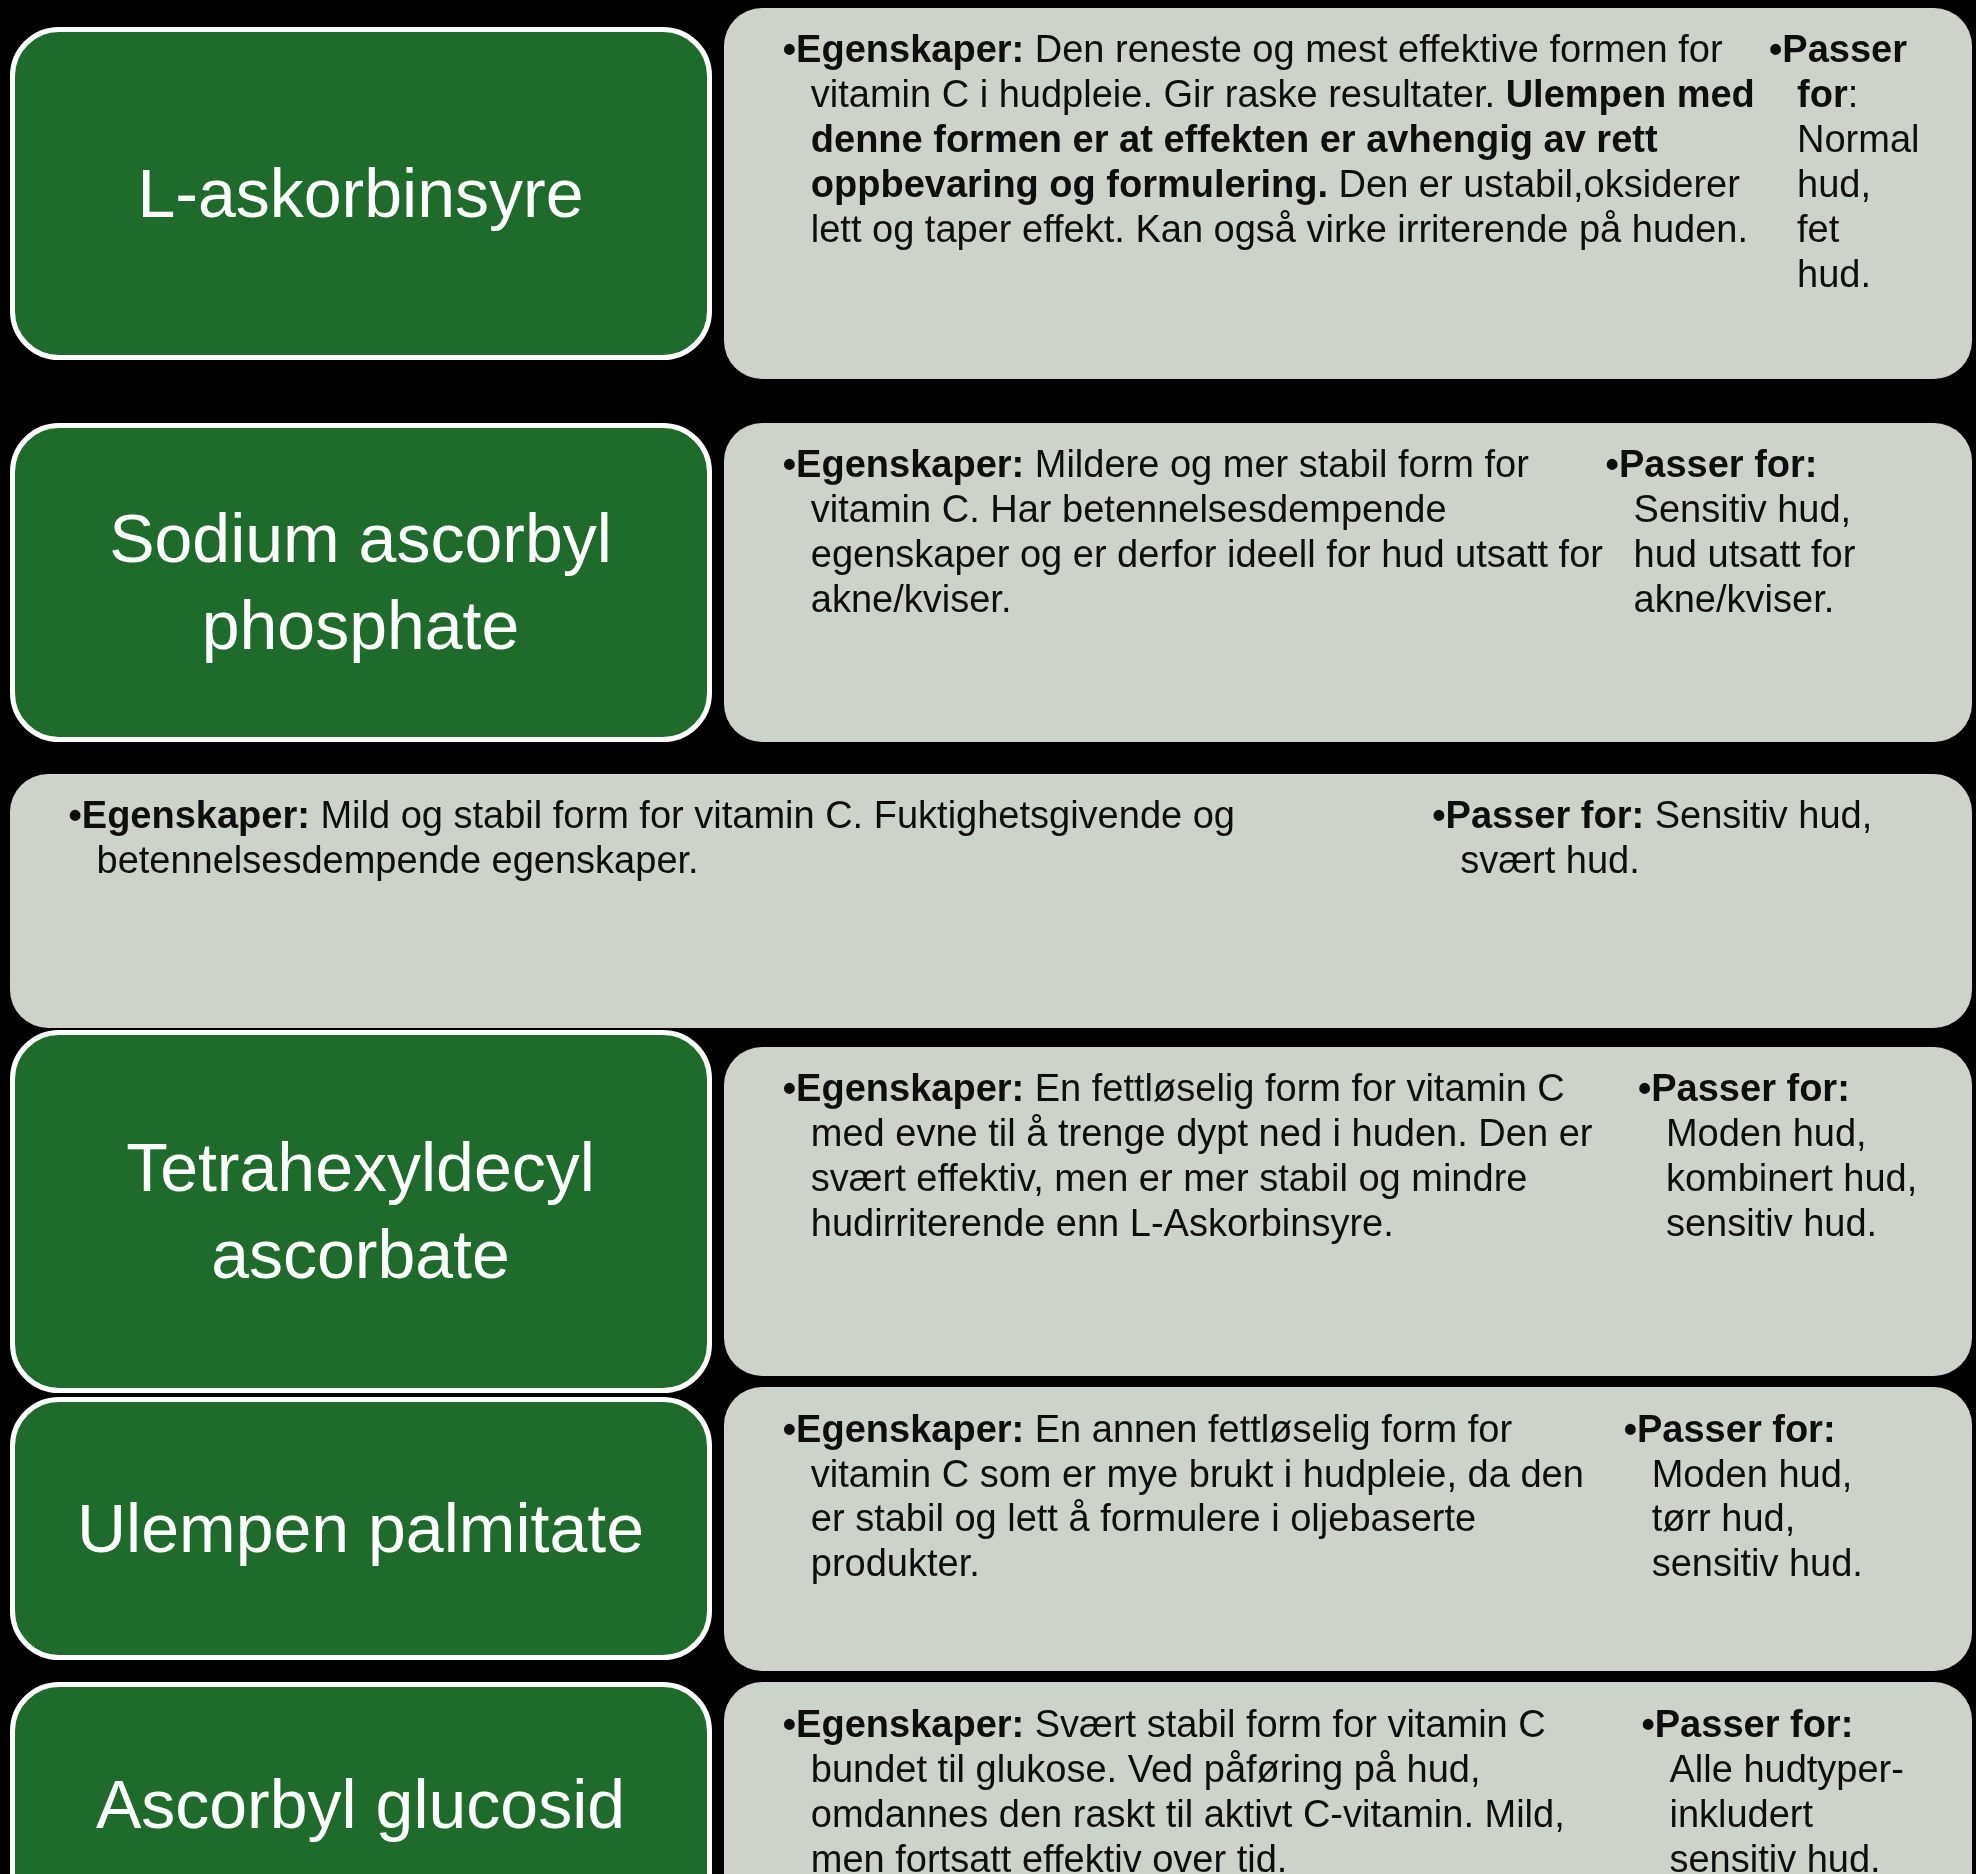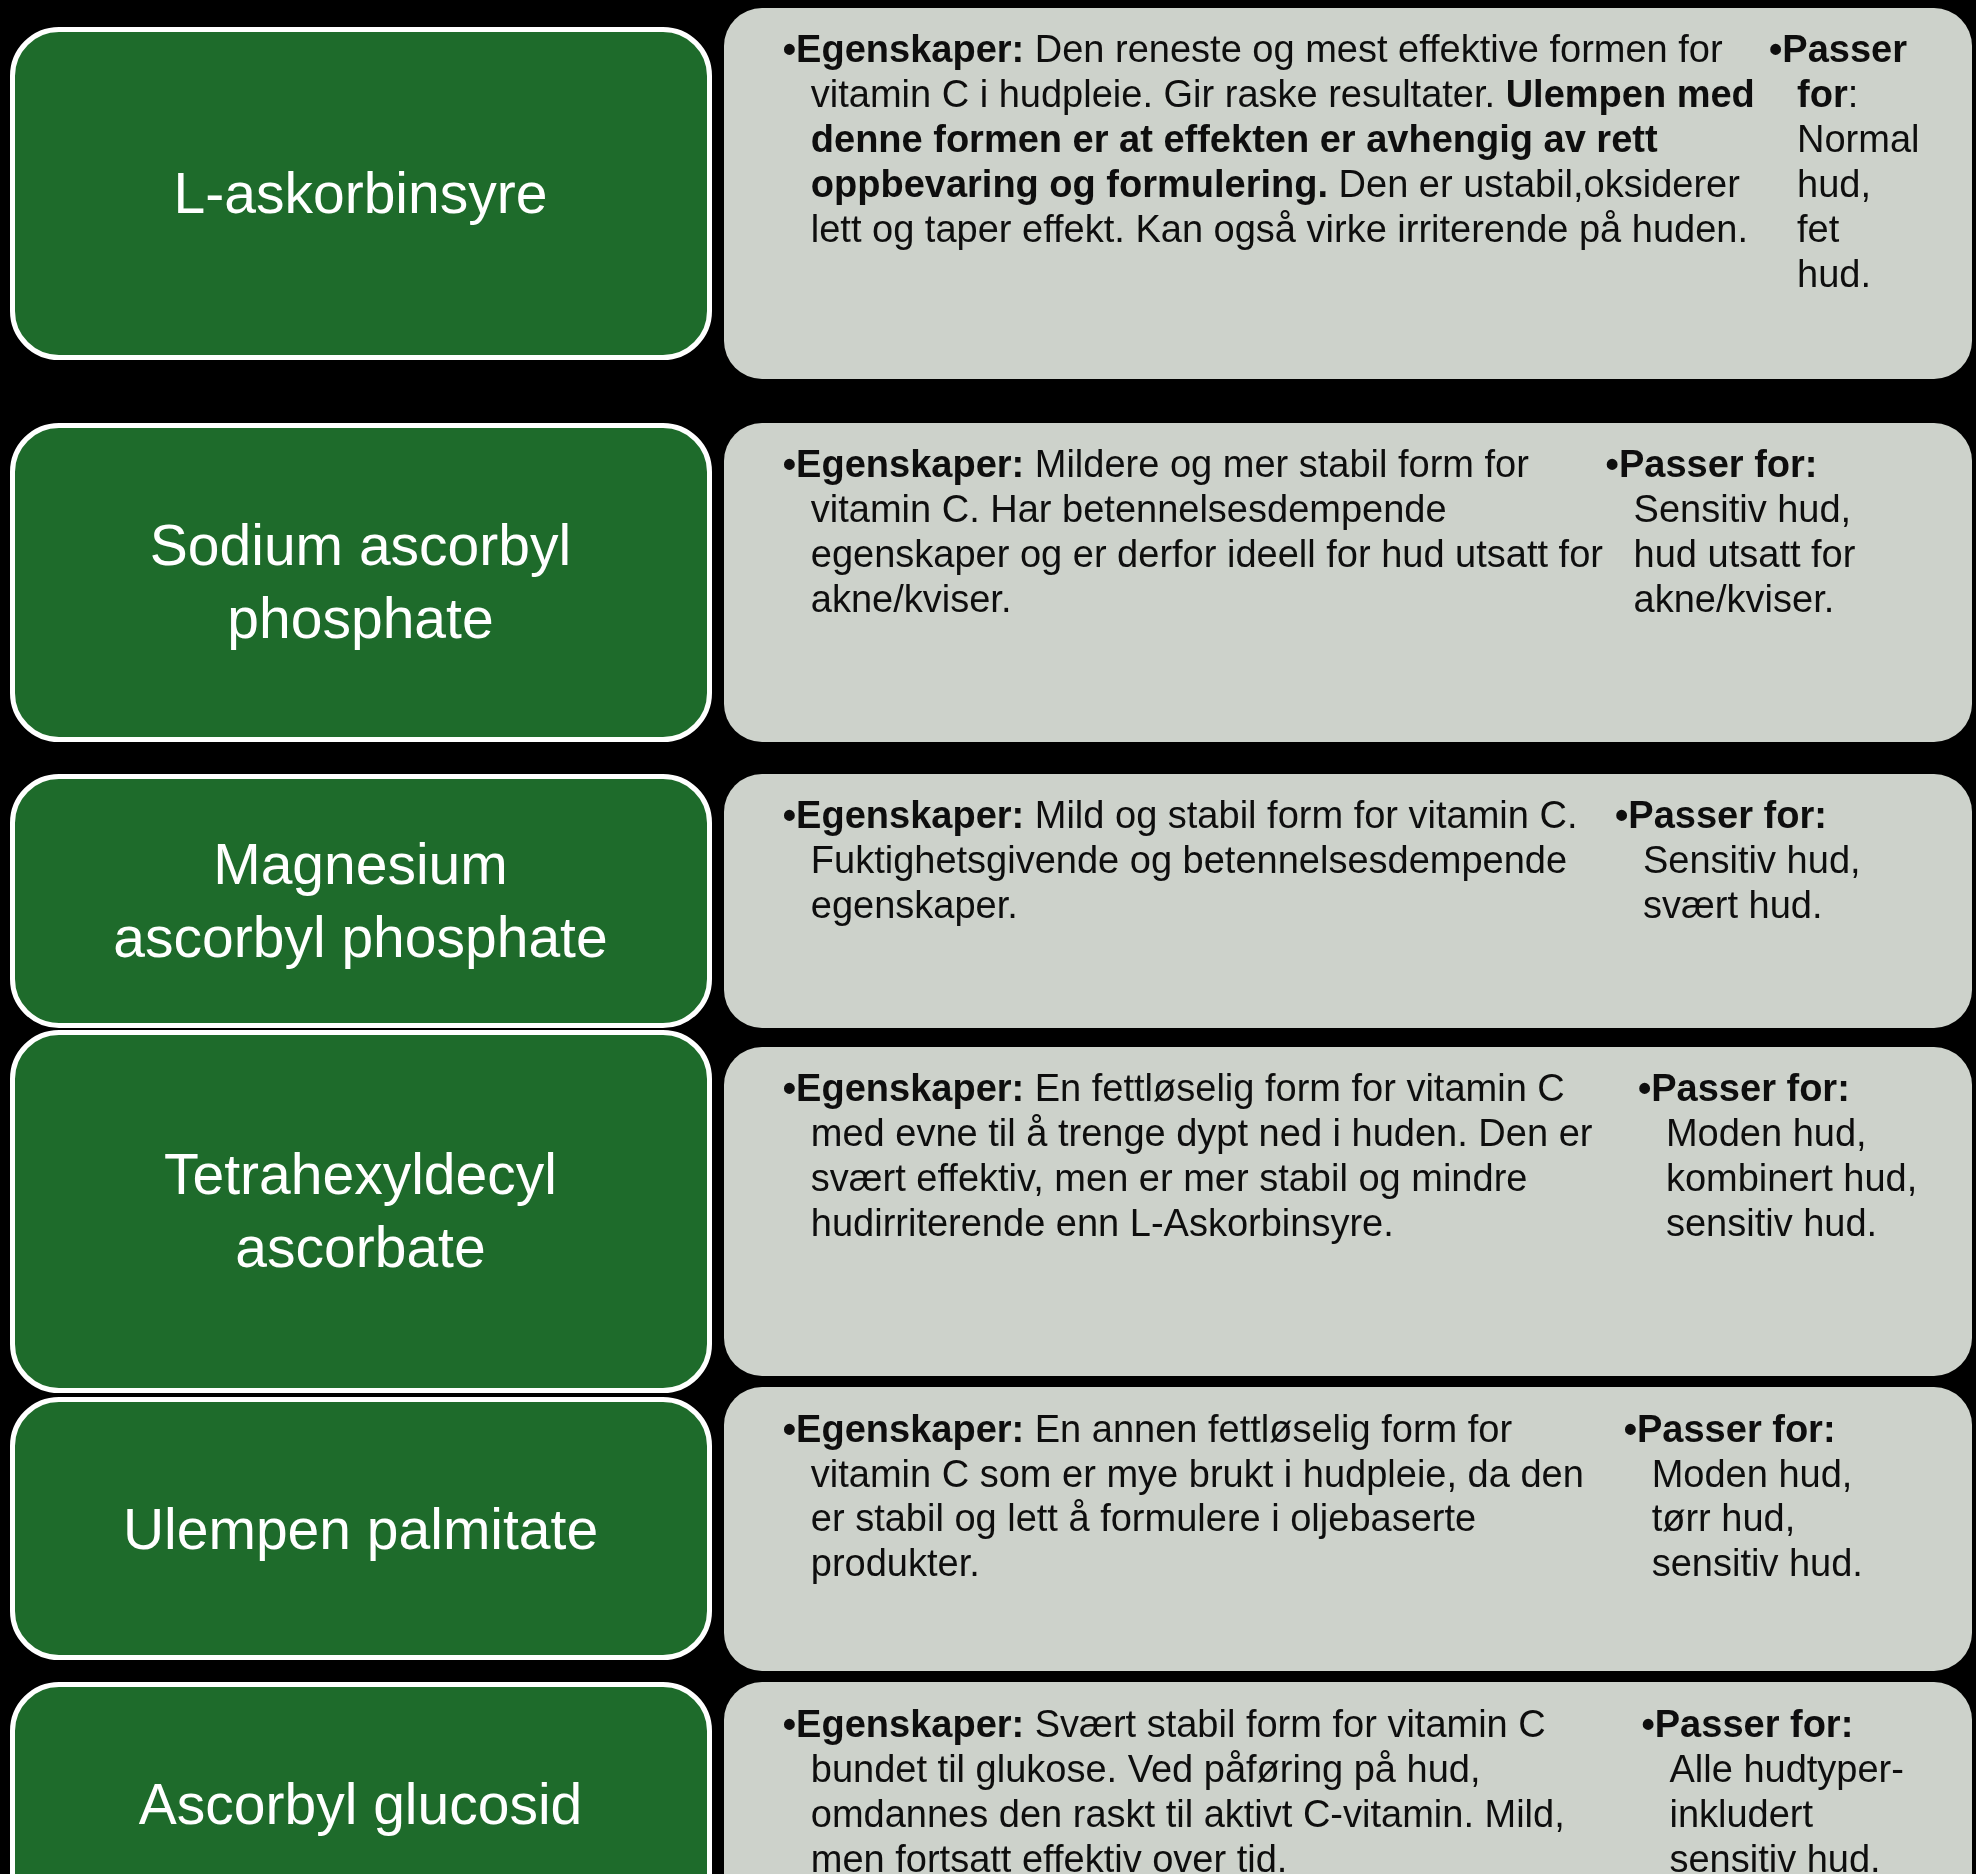--- a/index.html
+++ b/index.html
@@ -17,21 +17,21 @@
   .row:nth-child(6){height:244px;}
   .name-box{
     flex:0 0 702px;box-sizing:border-box;margin-right:12.3px;
     background:var(--green,#1E6B2B);border:5.7px solid var(--border,#fff);
     border-radius:49px;display:flex;align-items:center;justify-content:center;
     text-align:center;color:var(--name-text,#fff);
   }
   .row:nth-child(1) .name-box{align-self:center;height:333px;}
   .row:nth-child(4) .name-box{align-self:center;height:363px;}
   .row:nth-child(5) .name-box{align-self:center;height:263px;}
-  .name-label{font-size:57px;line-height:1.28;font-weight:400;padding:0 19px;}
+  .name-label{font-size:68px;line-height:1.28;font-weight:400;padding:0 19px;}
   .desc-box{
     flex:1;box-sizing:border-box;background:var(--gray,#CDD2CB);
     border-radius:38px;padding:13.2px 52px 13.2px 59px;
     display:flex;flex-direction:row;justify-content:center;
     color:var(--body-text,#0E0E0E);overflow:hidden;
   }
   .bullet{font-size:38px;line-height:1.18;padding-left:28px;text-indent:-28px;margin:6.6px 0;}
   .b{font-weight:bold;}
 </style>
 </head>
@@ -51,23 +51,20 @@
       <div class="row">
     <div class="name-box">
       <div class="name-label"><span>Sodium ascorbyl</span><br><span>phosphate</span></div>
     </div>
     <div class="desc-box">
           <div class="bullet"><span class="b">•</span><span class="b">Egenskaper:</span><span> Mildere og mer stabil form for vitamin C. Har betennelsesdempende egenskaper og er derfor ideell for hud utsatt for akne/kviser.</span></div>
           <div class="bullet"><span class="b">•</span><span class="b">Passer for:</span><span> Sensitiv hud, hud utsatt for akne/kviser.</span></div>
         </div>
   </div>
       <div class="row">
-    <div class="name-box">
-      <div class="name-label"><span>Magnesium</span><br><span>ascorbyl phosphate</span></div>
-    </div>
     <div class="desc-box">
           <div class="bullet"><span class="b">•</span><span class="b">Egenskaper:</span><span> Mild og stabil form for vitamin C. Fuktighetsgivende og betennelsesdempende egenskaper.</span></div>
           <div class="bullet"><span class="b">•</span><span class="b">Passer for:</span><span> Sensitiv hud, svært hud.</span></div>
         </div>
   </div>
       <div class="row">
     <div class="name-box">
       <div class="name-label"><span>Tetrahexyldecyl</span><br><span>ascorbate</span></div>
     </div>
     <div class="desc-box">

